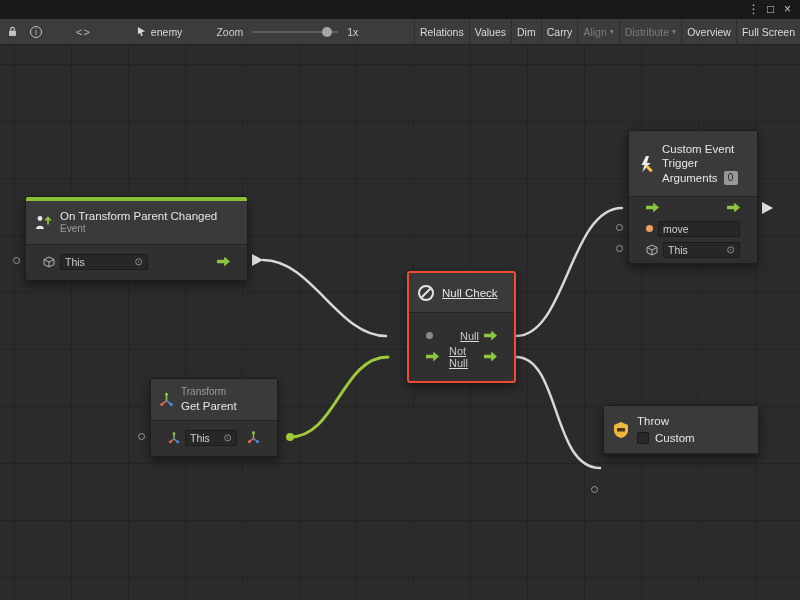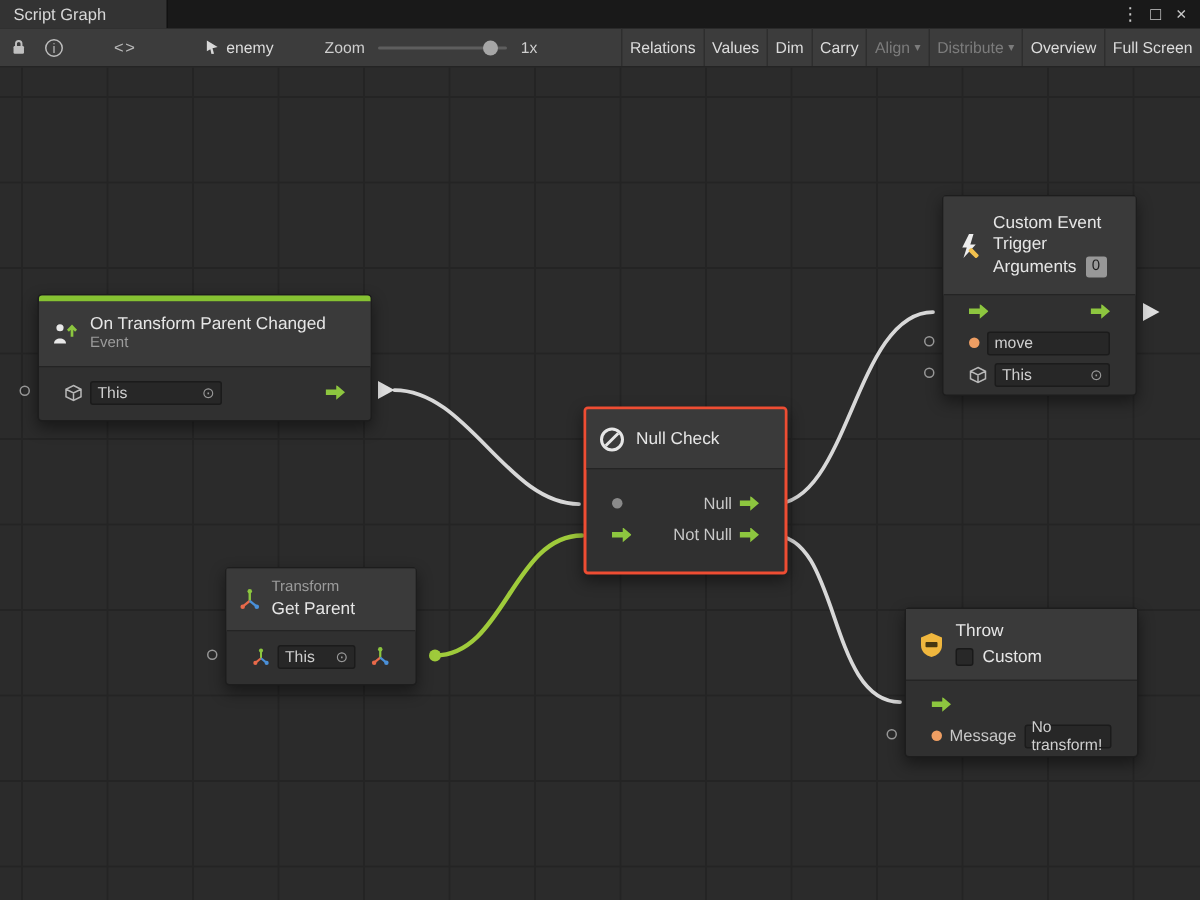--- a/index.html
+++ b/index.html
@@ -69,23 +69,20 @@
   .head-gp { height:42px; }
   .head-trig { height:66px; }
   .head-throw { height:48px; }
 </style>
 </head>
 <body>
 
 <div class="page">
 
   <div class="tabbar">
-    <div class="tab">
-      <span>Script Graph</span>
-    </div>
     <div class="winctrl">
       <span class="wbtn">⋮</span>
       <span class="wbtn">□</span>
       <span class="wbtn">×</span>
     </div>
   </div>
 
   <div class="toolbar">
     <span class="tb-icon">
       <svg width="11" height="13" viewBox="0 0 12 14">
@@ -167,21 +164,21 @@
             <span>This</span>
             <span class="picker">⊙</span>
           </span>
           <span class="spacer"></span>
           <span class="flow-arrow"></span>
         </div>
       </div>
       <span class="port-circle" style="top:60px;"></span>
     </div>
 
-    <div class="node selected" style="left:389px;top:226px;width:136px;">
+    <div class="node selected" style="left:407px;top:226px;width:109px;text-decoration:underline;">
       <div class="nhead head-null">
         <span class="icon">
           <svg width="18" height="18" viewBox="0 0 18 18">
               <circle cx="9" cy="9" r="7" stroke="#e6e6e6" stroke-width="2" fill="none"></circle>
               <line x1="4.8" y1="13.2" x2="13.2" y2="4.8" stroke="#e6e6e6" stroke-width="2"></line>
             </svg>
         </span>
         <span class="t">Null Check</span>
       </div>
       <div class="nbody null-body">
@@ -303,29 +300,17 @@
           </svg>
         </span>
         <span class="ht">
           <span class="t">Throw</span>
           <span class="chkrow">
             <span class="checkbox"></span>
             <span class="t">Custom</span>
           </span>
         </span>
       </div>
-      <div class="nbody tight" style="padding-top:5px;">
-        <div class="row">
-          <span class="flow-arrow"></span>
-        </div>
-        <div class="row">
-          <span class="dot orange"></span>
-          <span class="plabel">Message</span>
-          <span class="field grow">
-            <span>No transform!</span>
-          </span>
-        </div>
-      </div>
       <span class="port-circle" style="top:80px;"></span>
     </div>
 
   </div>
 </div>
 
 </body></html>

